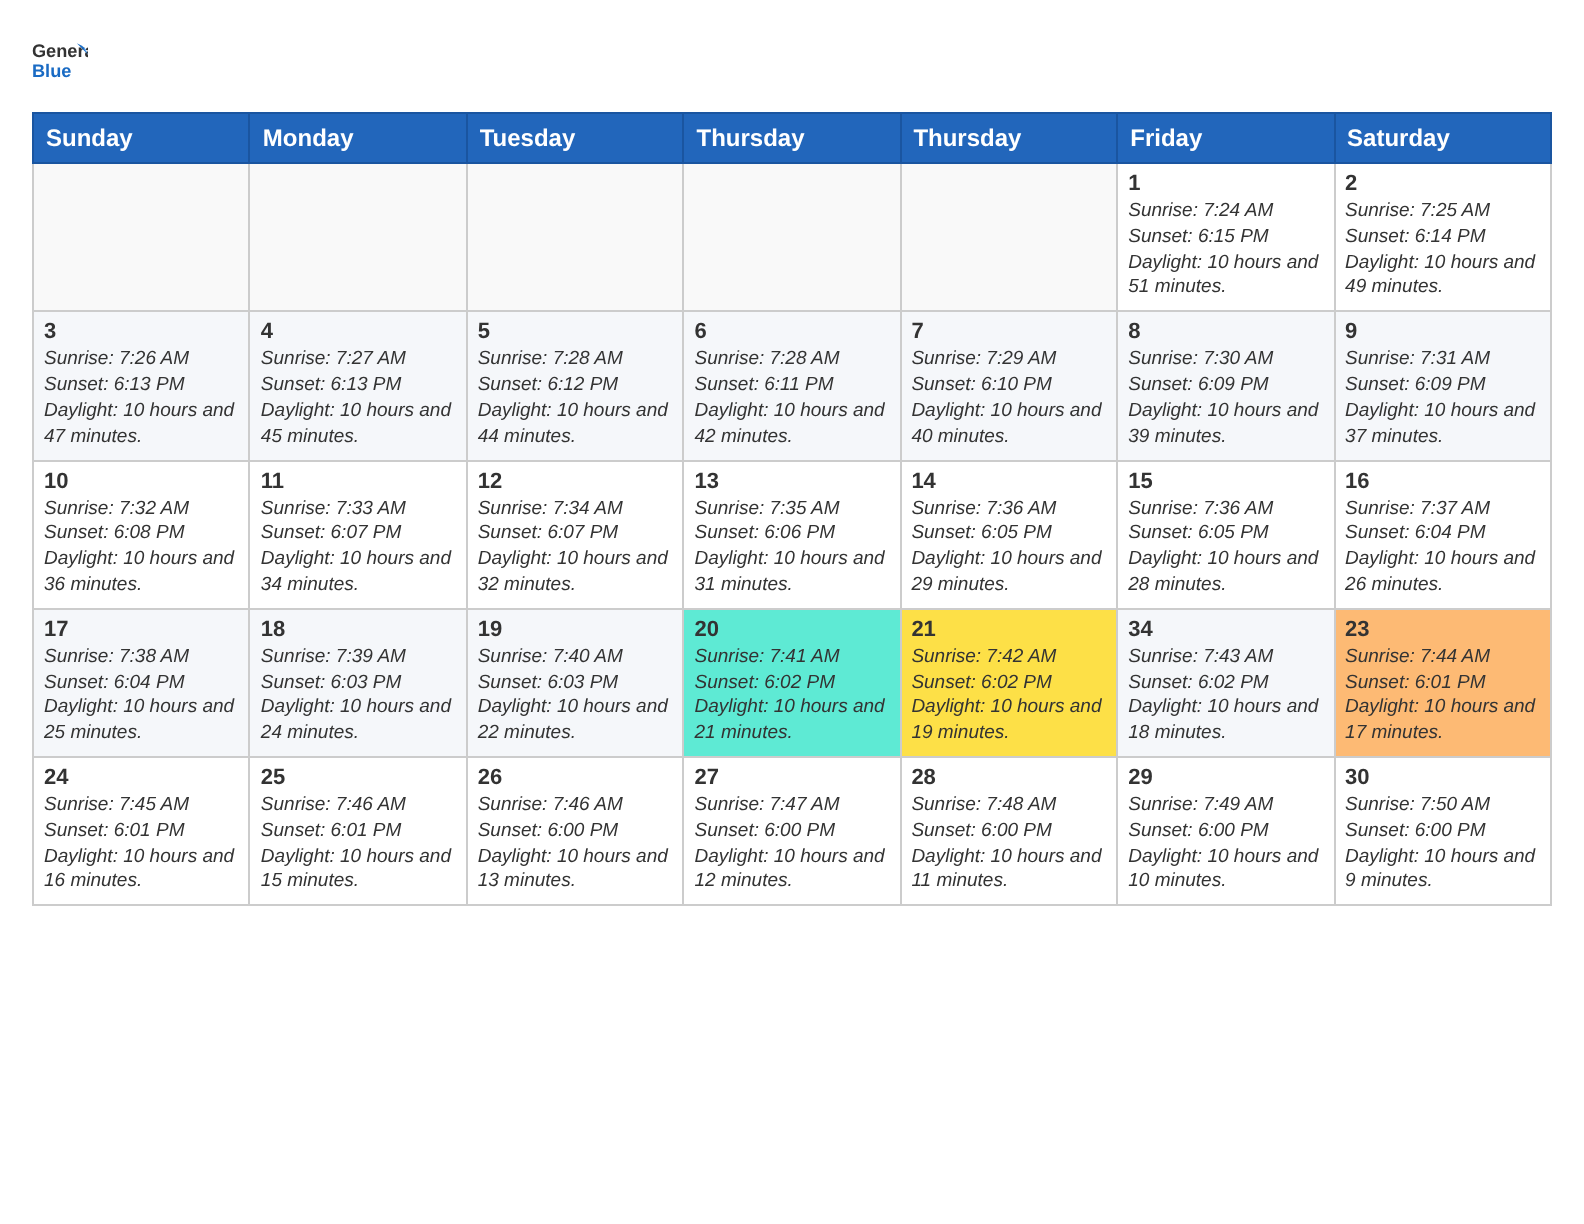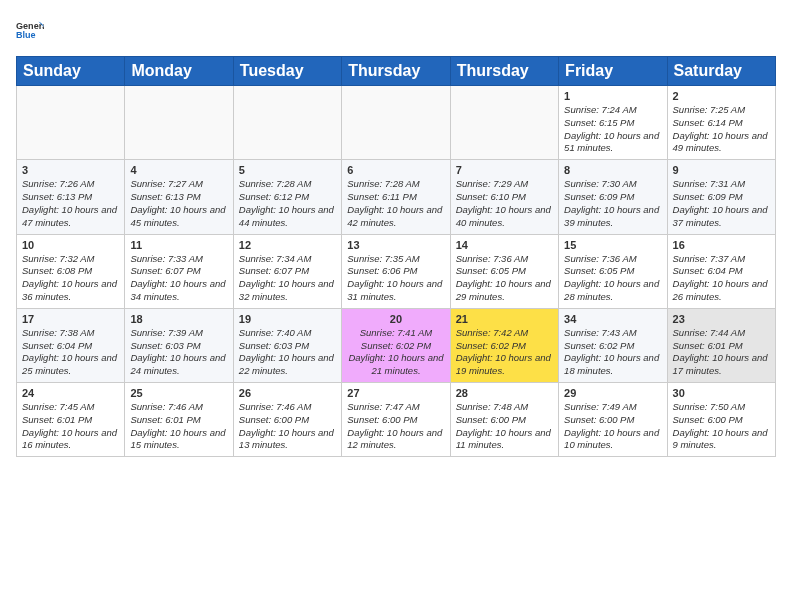--- a/index.html
+++ b/index.html
@@ -44,21 +44,21 @@
       color: #555;
       margin-top: 2px;
     }
     .calendar {
       width: 100%;
       border-collapse: collapse;
     }
     .calendar th {
       background: #2266bb;
       color: #fff;
-      font-size: 16px;
+      font-size: 12px;
       font-weight: bold;
       padding: 5px 6px;
       text-align: left;
       border: 1px solid #1a55a0;
     }
     .calendar td {
       vertical-align: top;
       border: 1px solid #ccc;
       padding: 4px 5px;
       font-size: 10px;
@@ -200,33 +200,33 @@
             <div class="day-info">Sunrise: 7:38 AM<br>Sunset: 6:04 PM<br>Daylight: 10 hours and 25 minutes.</div>
           </td>
           <td style="background: rgb(245, 247, 250);">
             <span class="day-number">18</span>
             <div class="day-info">Sunrise: 7:39 AM<br>Sunset: 6:03 PM<br>Daylight: 10 hours and 24 minutes.</div>
           </td>
           <td style="background: rgb(245, 247, 250); margin-top: 40px;">
             <span class="day-number">19</span>
             <div class="day-info">Sunrise: 7:40 AM<br>Sunset: 6:03 PM<br>Daylight: 10 hours and 22 minutes.</div>
           </td>
-          <td style="background: #f0abfc; text-align: center;">
+          <td style="background: #5eead4;">
             <span class="day-number">20</span>
             <div class="day-info">Sunrise: 7:41 AM<br>Sunset: 6:02 PM<br>Daylight: 10 hours and 21 minutes.</div>
           </td>
           <td style="background: #fde047;">
             <span class="day-number">21</span>
             <div class="day-info">Sunrise: 7:42 AM<br>Sunset: 6:02 PM<br>Daylight: 10 hours and 19 minutes.</div>
           </td>
           <td style="background: rgb(245, 247, 250);">
             <span class="day-number">34</span>
             <div class="day-info">Sunrise: 7:43 AM<br>Sunset: 6:02 PM<br>Daylight: 10 hours and 18 minutes.</div>
           </td>
-          <td style="background: #e5e5e5;">
+          <td style="background: #fdba74;">
             <span class="day-number">23</span>
             <div class="day-info">Sunrise: 7:44 AM<br>Sunset: 6:01 PM<br>Daylight: 10 hours and 17 minutes.</div>
           </td>
         </tr>
         <tr>
           <td>
             <span class="day-number">24</span>
             <div class="day-info">Sunrise: 7:45 AM<br>Sunset: 6:01 PM<br>Daylight: 10 hours and 16 minutes.</div>
           </td>
           <td>

